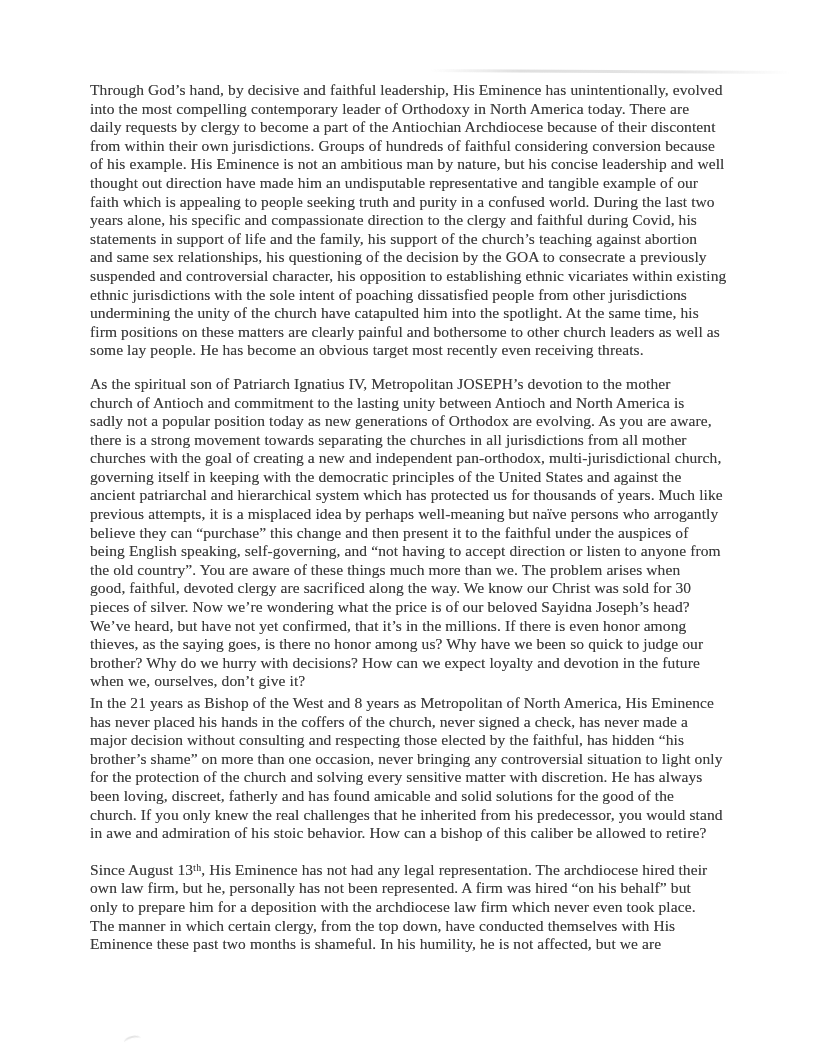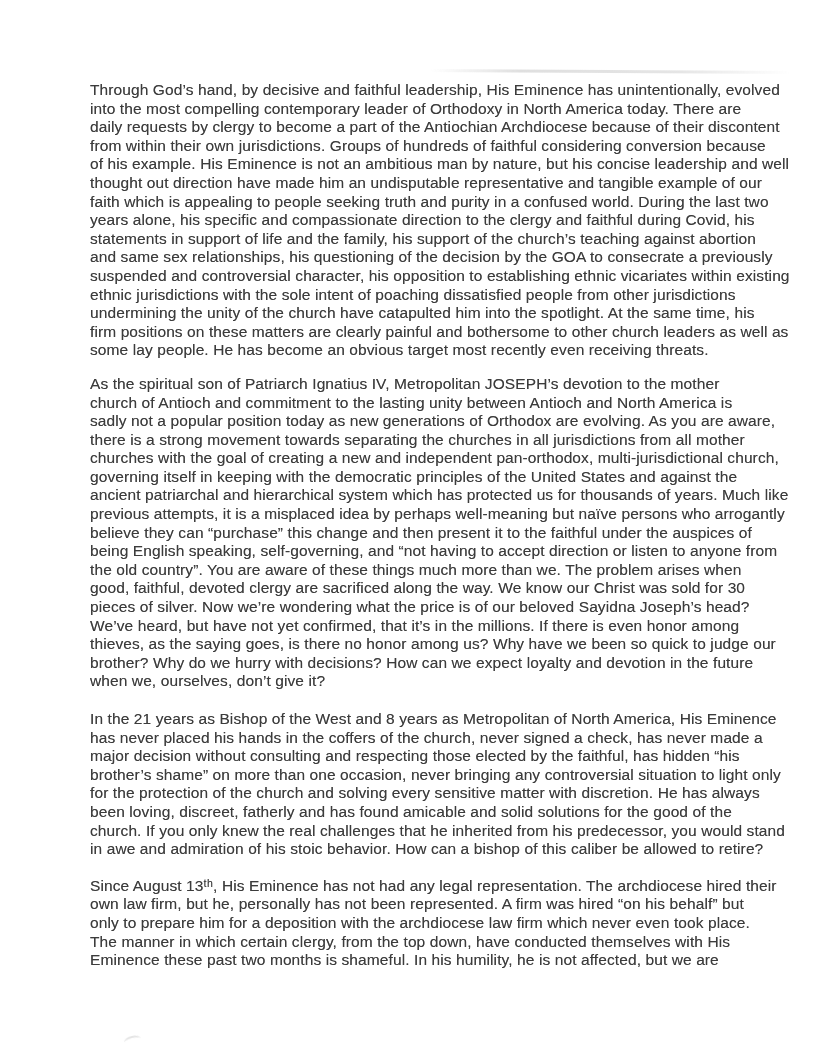--- a/index.html
+++ b/index.html
@@ -6,39 +6,39 @@
     margin: 0;
     padding: 0;
     background: #ffffff;
   }
   .page {
     position: relative;
     width: 816px;
     height: 1061px;
     background: #ffffff;
     overflow: hidden;
-    font-family: Liberation Sans, sans-serif;
+    font-family: Liberation Serif, serif;
   }
   .letter-body {
     position: absolute;
     left: 90px;
     top: 81px;
     width: 716px;
     color: #3c3c3c;
     filter: blur(0.25px);
   }
   .para {
     margin: 0 0 15px 0;
     font-size: 15.5px;
     line-height: 18.6px;
     white-space: pre;
     letter-spacing: 0.1px;
     text-shadow: 0 0 0.5px rgba(60,60,60,0.55);
   }
-  .para:nth-child(2) { margin-bottom: 19px; }
+  .para:nth-child(2) { margin-bottom: 3px; }
   .para:nth-child(3) { margin-bottom: 18px; }
   .scan-streak {
     position: absolute;
     left: 430px;
     top: 70px;
     width: 360px;
     height: 3px;
     border-radius: 2px;
     background: linear-gradient(90deg, rgba(200,200,200,0) 0%, #cfcfcf 25%, #d8d8d8 70%, rgba(200,200,200,0) 100%);
     transform: rotate(0.3deg);

